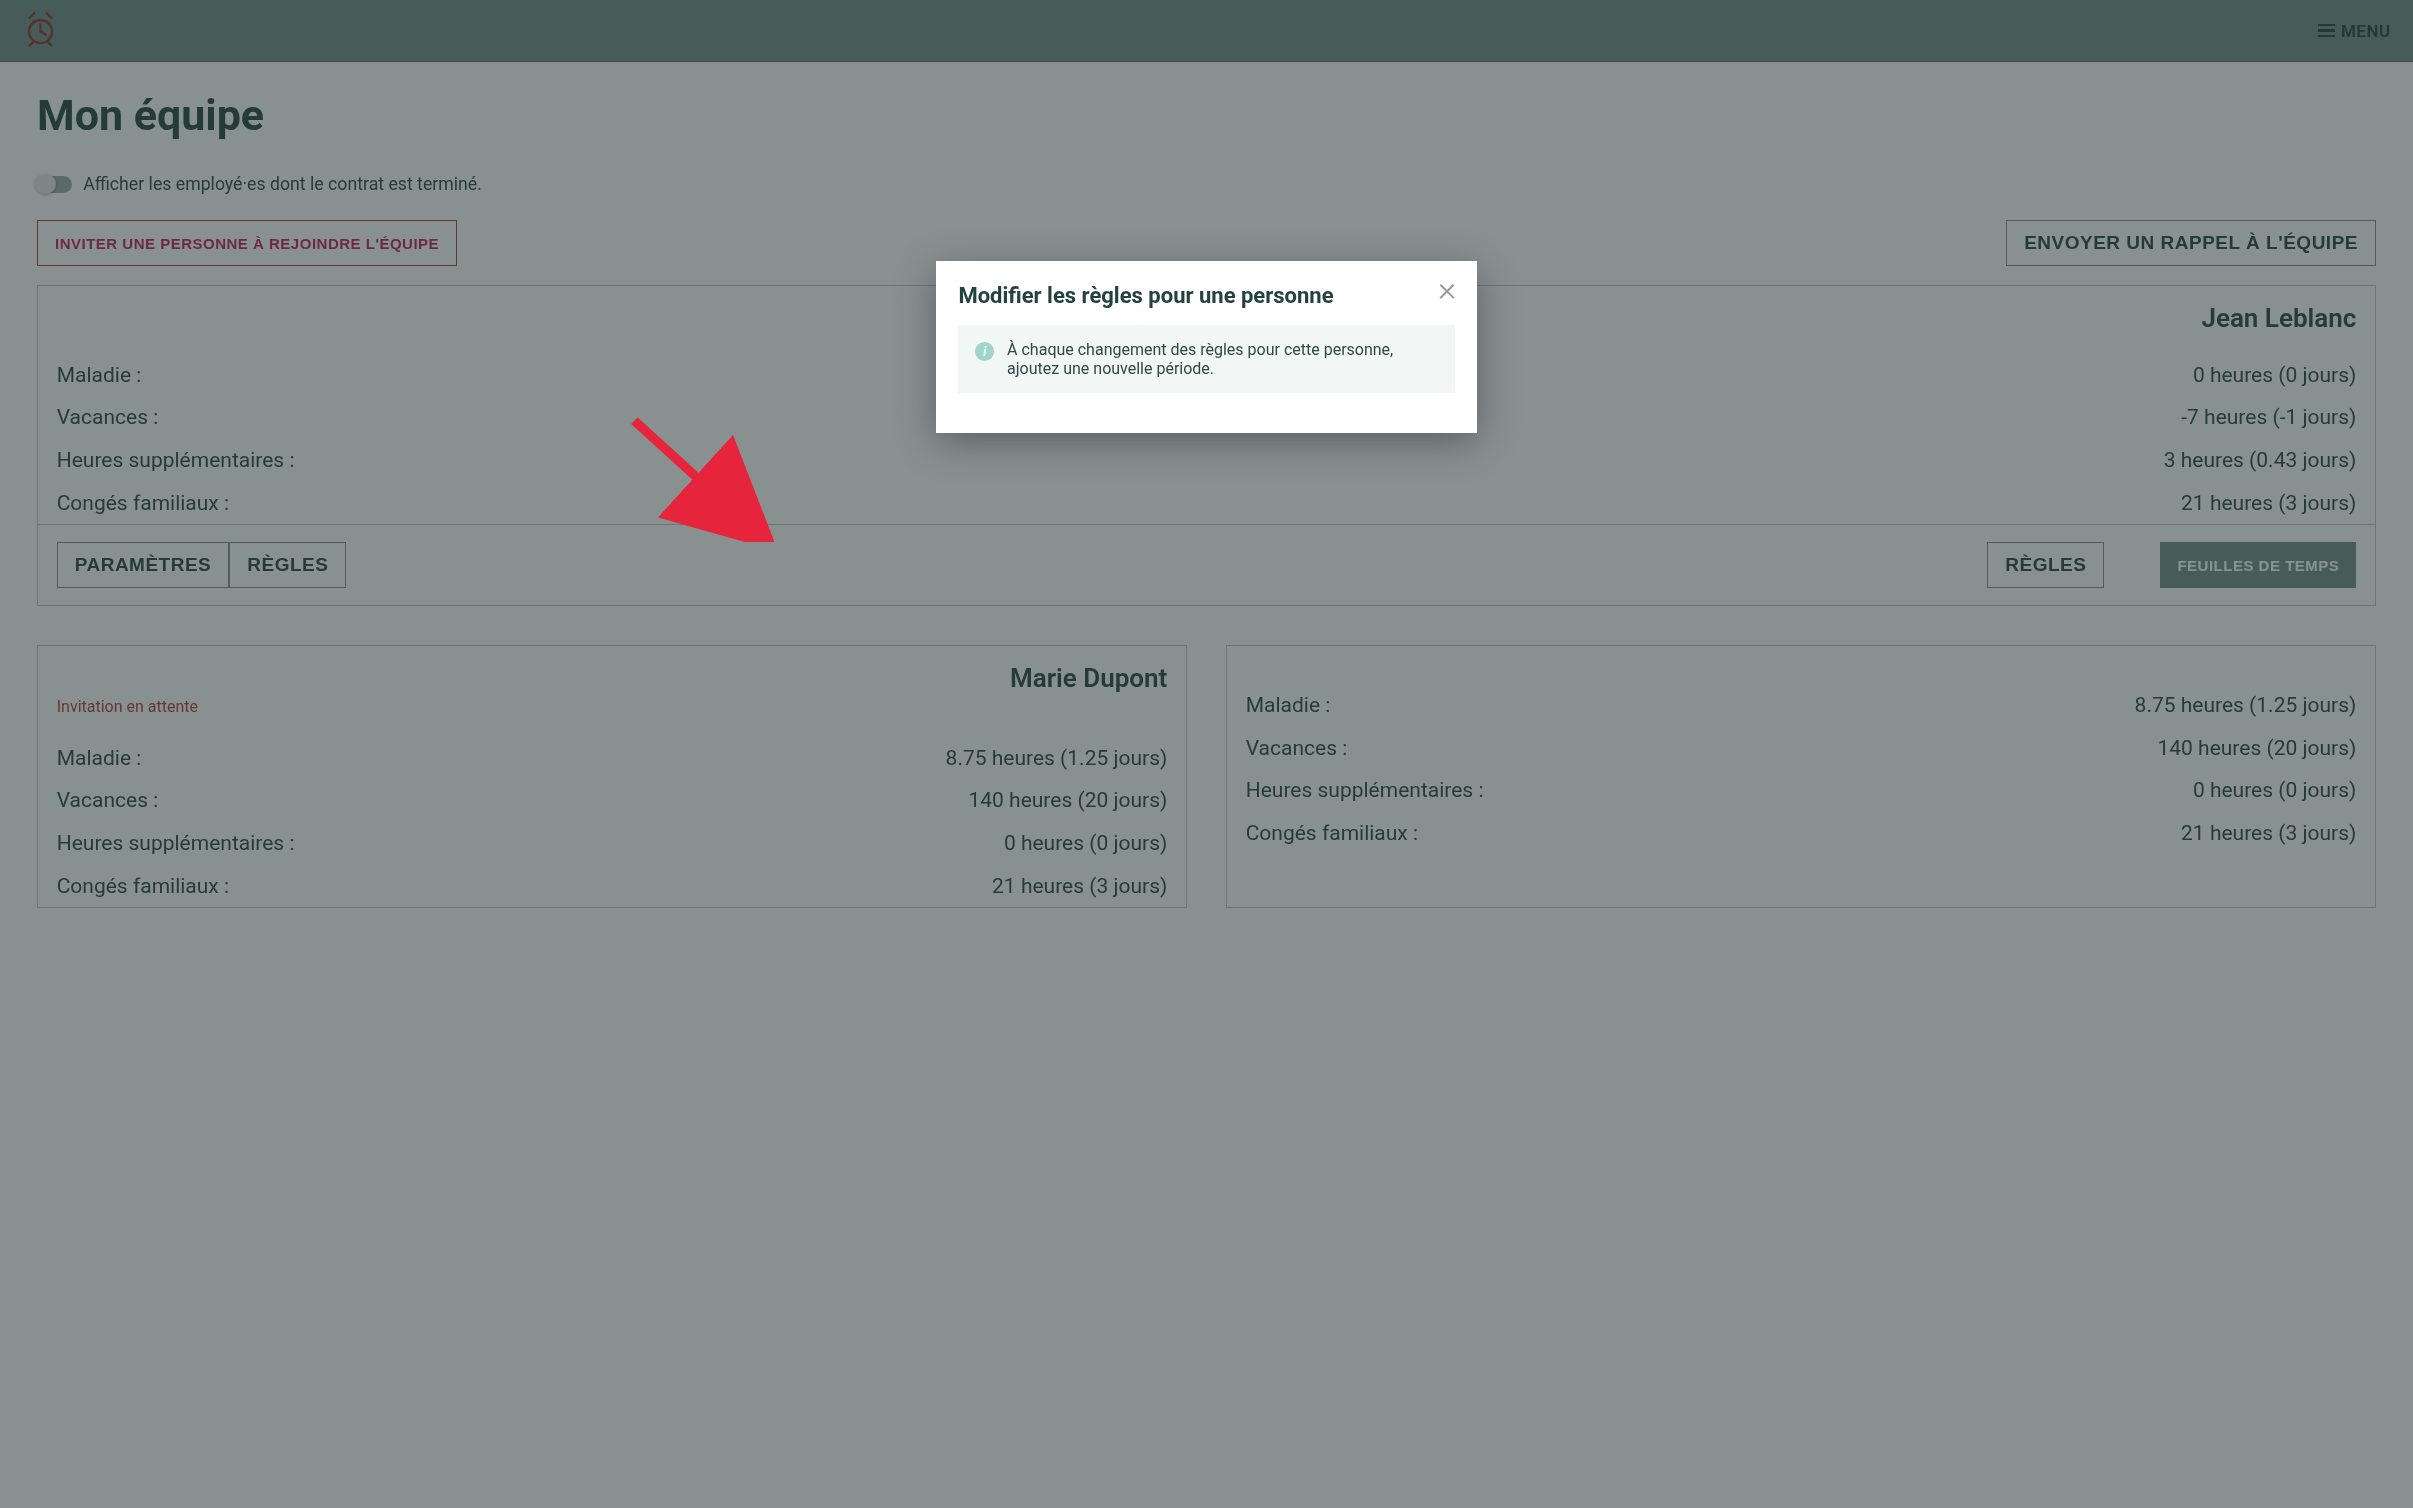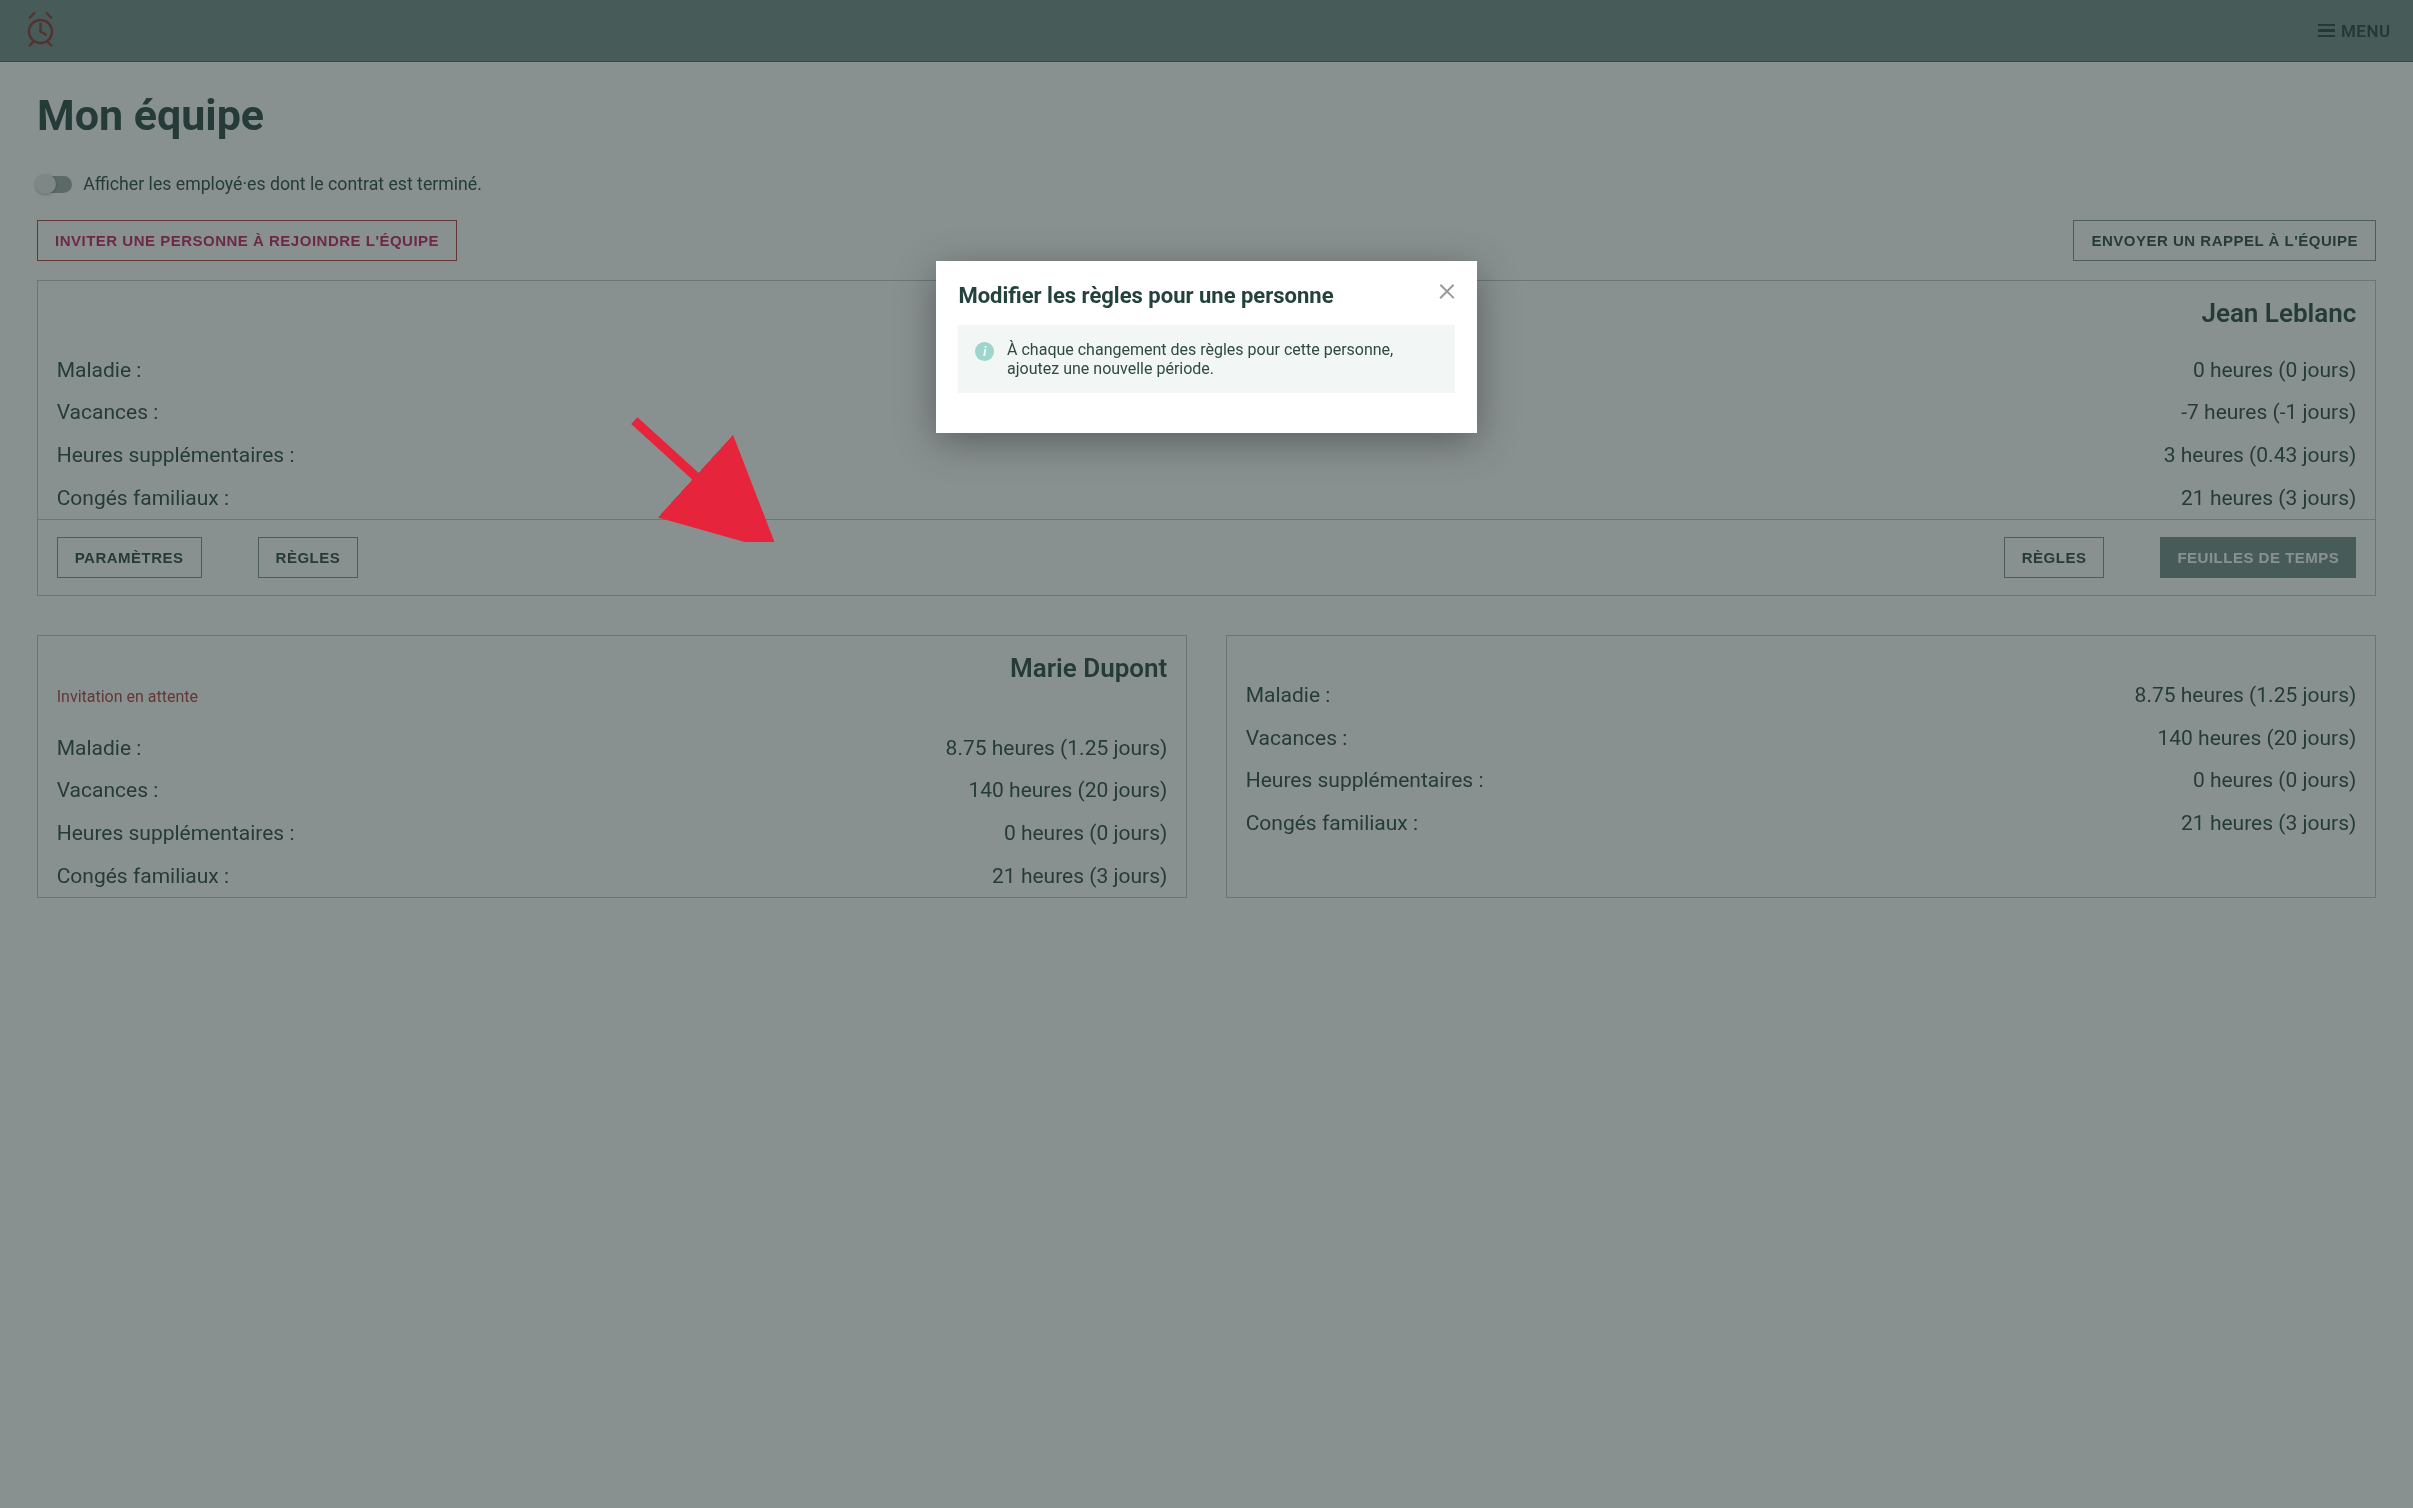--- a/index.html
+++ b/index.html
@@ -67,21 +67,21 @@
   }
   .actions-row {
     display: flex;
     justify-content: space-between;
     margin-bottom: 18.7px;
   }
   .btn-outline {
     border: 0.9px solid #7b8c89;
     background: transparent;
     padding: 11.2px 17px;
-    font-size: 15px;
+    font-size: 19px;
     letter-spacing: 0.5px;
     font-weight: 600;
     color: #23423c;
     cursor: pointer;
   }
   .btn-danger-outline {
     border: 0.9px solid #a93a3a;
     background: transparent;
     padding: 11.2px 17px;
     font-size: 15px;
@@ -117,21 +117,20 @@
   .stat-row {
     display: flex;
     justify-content: space-between;
     padding: 9.3px 0;
     font-size: 21px;
   }
   .card-actions {
     border-top: 0.9px solid #b8c4c2;
     padding: 17px 18.7px;
     display: flex;
-    gap: 56px;
   }
   .card-actions .right { margin-left: auto; display:flex; gap: 56px; }
   .btn-primary {
     background: #6d8884;
     color: #fff;
     border: none;
     padding: 11.2px 17px;
     font-size: 15px;
     letter-spacing: 0.5px;
     font-weight: 600;

